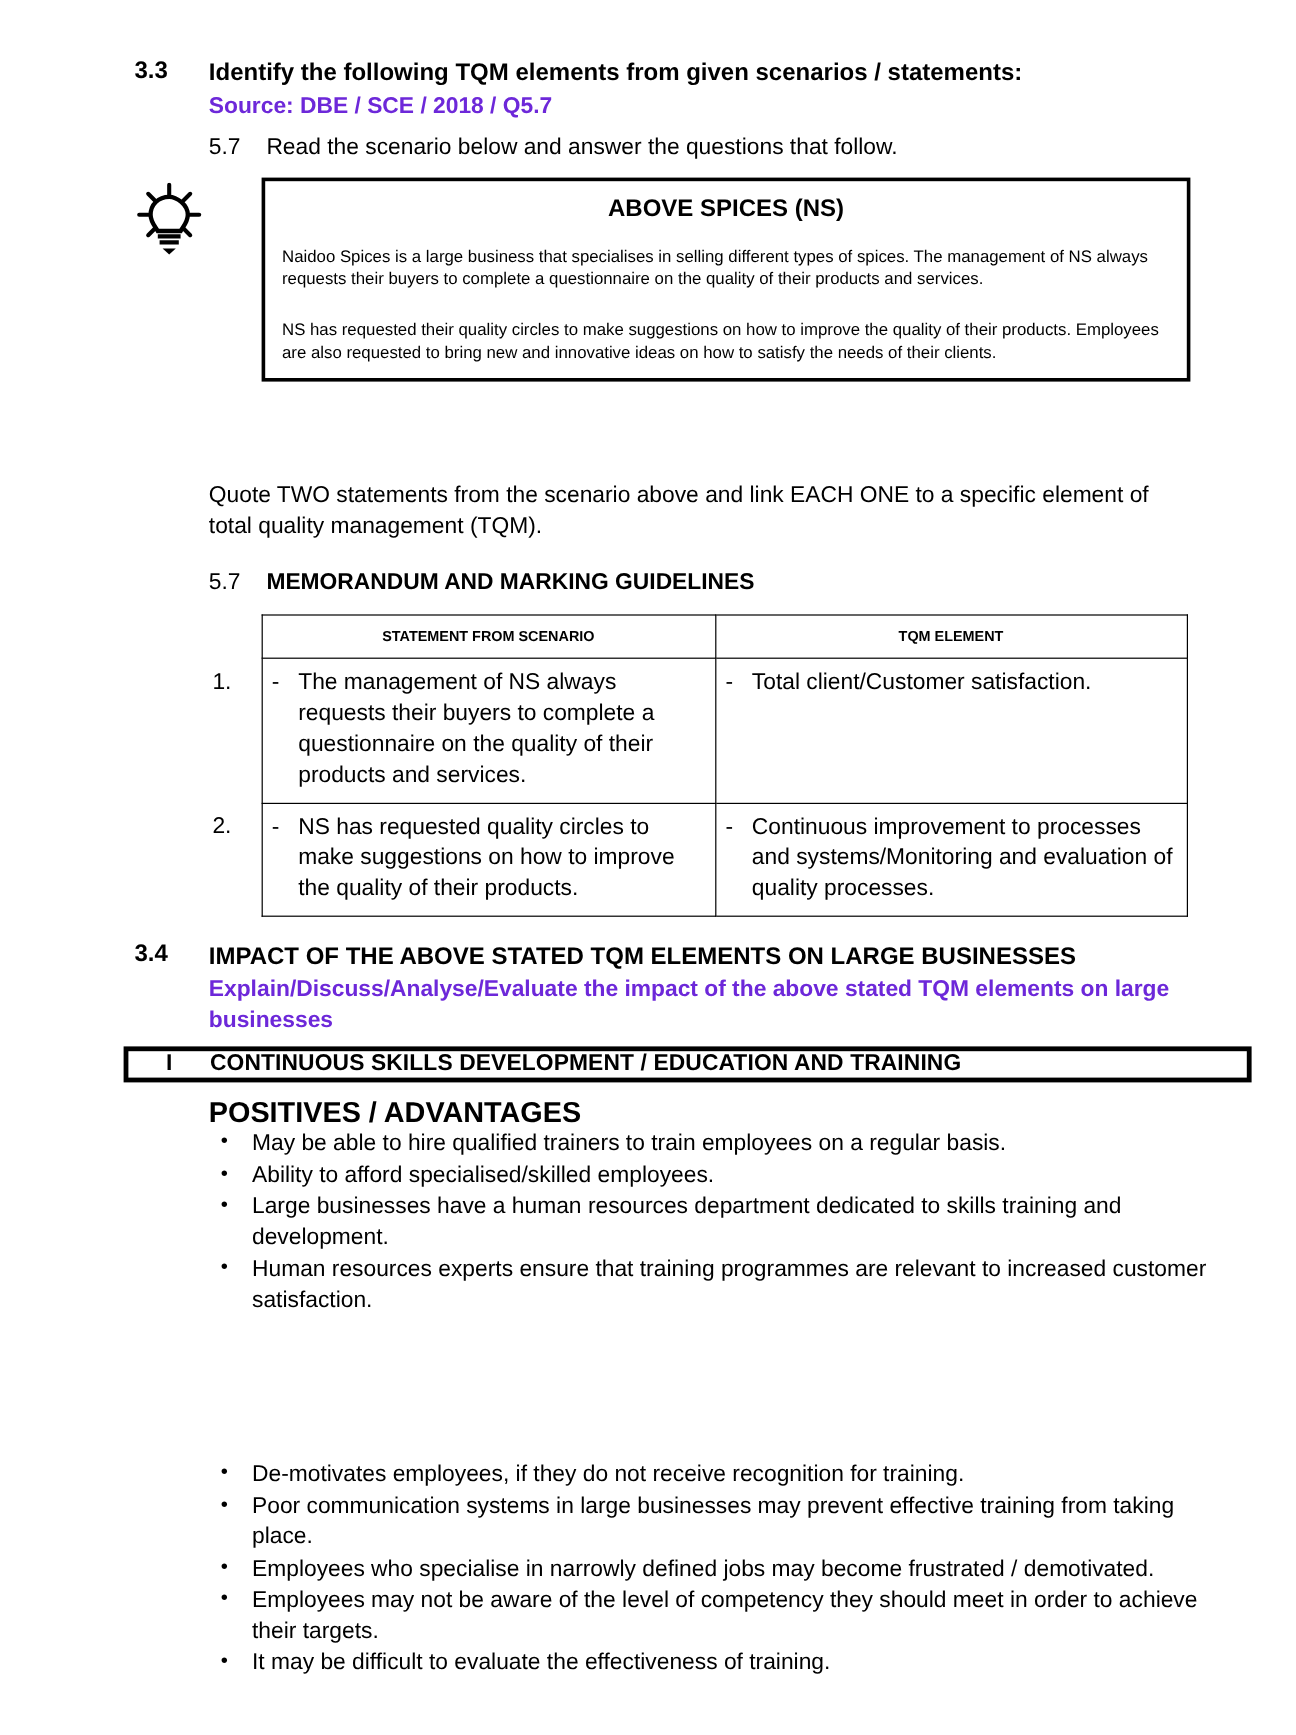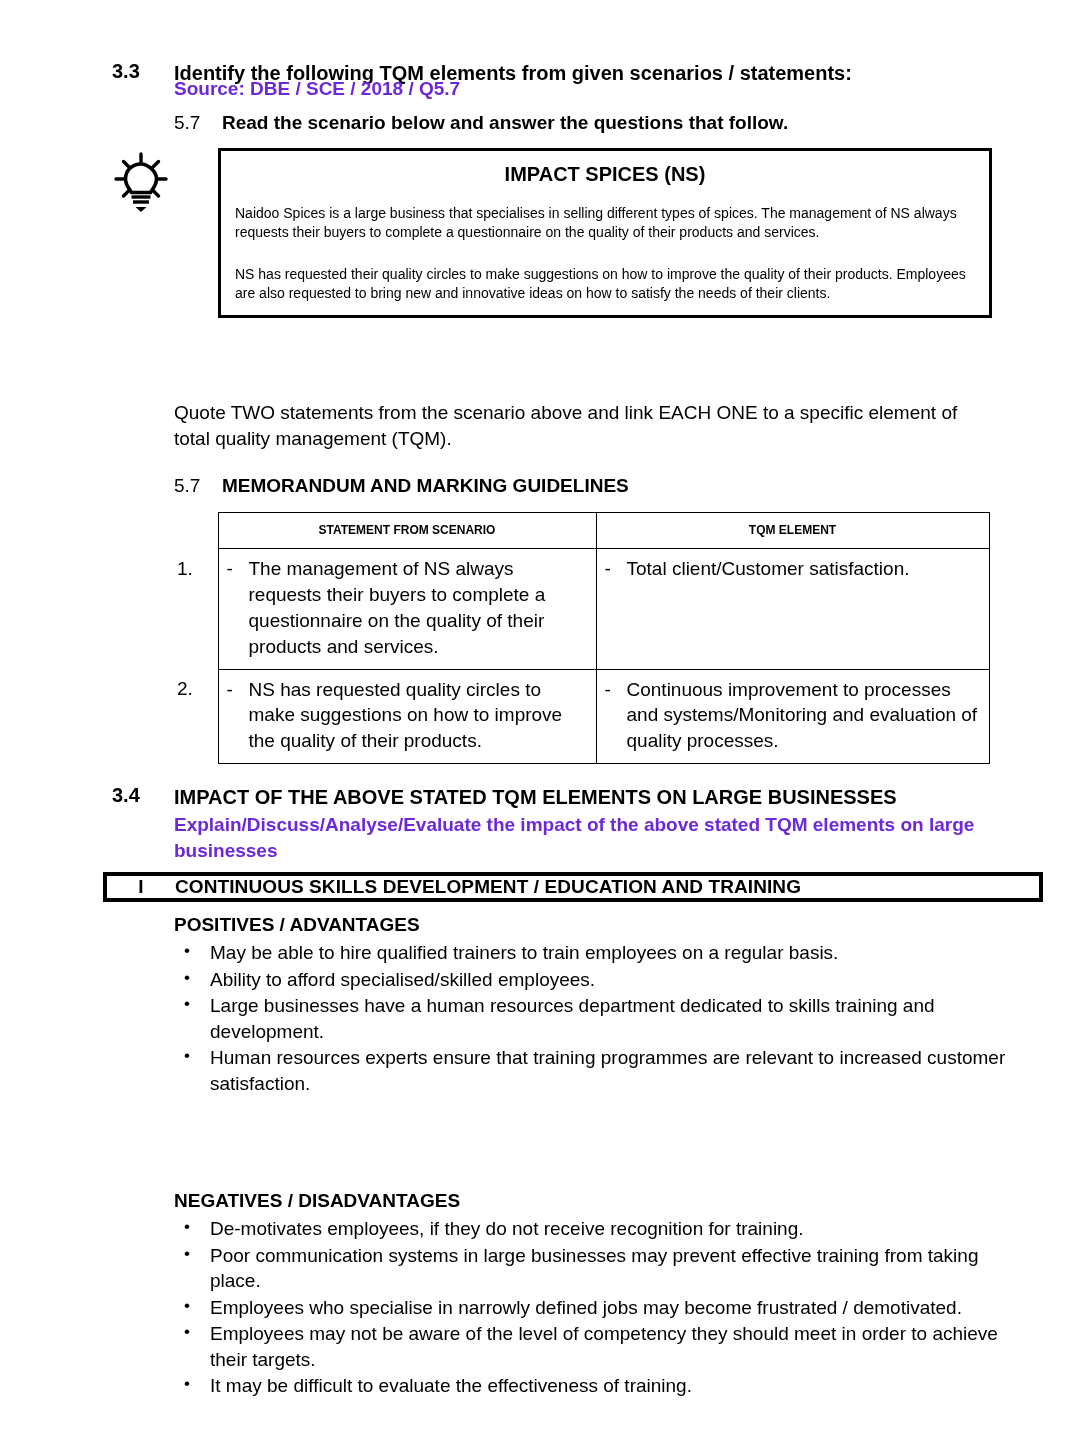--- a/index.html
+++ b/index.html
@@ -39,33 +39,33 @@
     font-size: 20px;
     line-height: 1.32;
   }
   .sec-sub {
     font-size: 19px;
     line-height: 1.35;
     color: #6d28d9;
     font-weight: bold;
   }
 
-  #head33 { left: 112px; top: 48px; margin-top: 12px; }
+  #head33 { left: 112px; top: 48px; }
   #sub33  { position:absolute; left: 174px; top: 76px; }
 
   
   #read57 {
     position: absolute;
     left: 174px;
     top: 112px;
     display: flex;
     align-items: flex-start;
   }
   #read57 .n { width: 48px; flex: 0 0 48px; font-size: 19px; }
-  #read57 .t { font-size: 19px; font-weight: bold; }
+  #read57 .t { font-size: 19px; font-weight: normal; }
 
   
   #bulb {
     position: absolute;
     left: 112px;
     top: 152px;
     width: 58px;
     height: 62px;
   }
 
@@ -191,21 +191,21 @@
   #banner .txt {
     font-weight: bold;
     font-size: 19px;
     letter-spacing: .1px;
   }
 
   
   .list-head {
     position: absolute;
     font-weight: bold;
-    font-size: 19px;
+    font-size: 24px;
   }
   .blist {
     position: absolute;
     width: 850px;
     margin: 0;
     padding: 0;
     list-style: none;
   }
   .blist li {
     position: relative;
@@ -257,21 +257,21 @@
         <line x1="46.5" y1="44" x2="40.5" y2="38"></line>
       </g>
       <path d="M29 12 C20 12 13.5 18.5 13.5 27 C13.5 33 17 36.5 19.5 40.5 L38.5 40.5 C41 36.5 44.5 33 44.5 27 C44.5 18.5 35 12 29 12 Z" fill="none" stroke="#000" stroke-width="3.6"></path>
       <line x1="19.5" y1="45" x2="38.5" y2="45" stroke="#000" stroke-width="3.4"></line>
       <line x1="21" y1="50" x2="37" y2="50" stroke="#000" stroke-width="3.4"></line>
       <path d="M23.5 55 L34.5 55 L29 60 Z" fill="#000"></path>
     </svg>
   </div>
 
   <div id="scenario">
-    <div class="cap">IMPACT SPICES (NS)</div>
+    <div class="cap">ABOVE SPICES (NS)</div>
     <p>Naidoo Spices is a large business that specialises in selling different types of spices. The management of NS always requests their buyers to complete a questionnaire on the quality of their products and services.</p>
     <p>NS has requested their quality circles to make suggestions on how to improve the quality of their products. Employees are also requested to bring new and innovative ideas on how to satisfy the needs of their clients.</p>
   </div>
 
   <div id="quote">Quote TWO statements from the scenario above and link EACH ONE to a specific element of total quality management (TQM).</div>
 
   <div id="memo57">
     <span class="n">5.7</span>
     <span class="t">MEMORANDUM AND MARKING GUIDELINES</span>
   </div>
@@ -337,21 +337,20 @@
   </div>
 
   <div class="list-head" id="pos-head">POSITIVES / ADVANTAGES</div>
   <ul class="blist" id="pos-list">
     <li>May be able to hire qualified trainers to train employees on a regular basis.</li>
     <li>Ability to afford specialised/skilled employees.</li>
     <li>Large businesses have a human resources department dedicated to skills training and development.</li>
     <li>Human resources experts ensure that training programmes are relevant to increased customer satisfaction.</li>
   </ul>
 
-  <div class="list-head" id="neg-head">NEGATIVES / DISADVANTAGES</div>
   <ul class="blist" id="neg-list">
     <li>De-motivates employees, if they do not receive recognition for training.</li>
     <li>Poor communication systems in large businesses may prevent effective training from taking place.</li>
     <li>Employees who specialise in narrowly defined jobs may become frustrated / demotivated.</li>
     <li>Employees may not be aware of the level of competency they should meet in order to achieve their targets.</li>
     <li>It may be difficult to evaluate the effectiveness of training.</li>
   </ul>
 
 </div>
 

